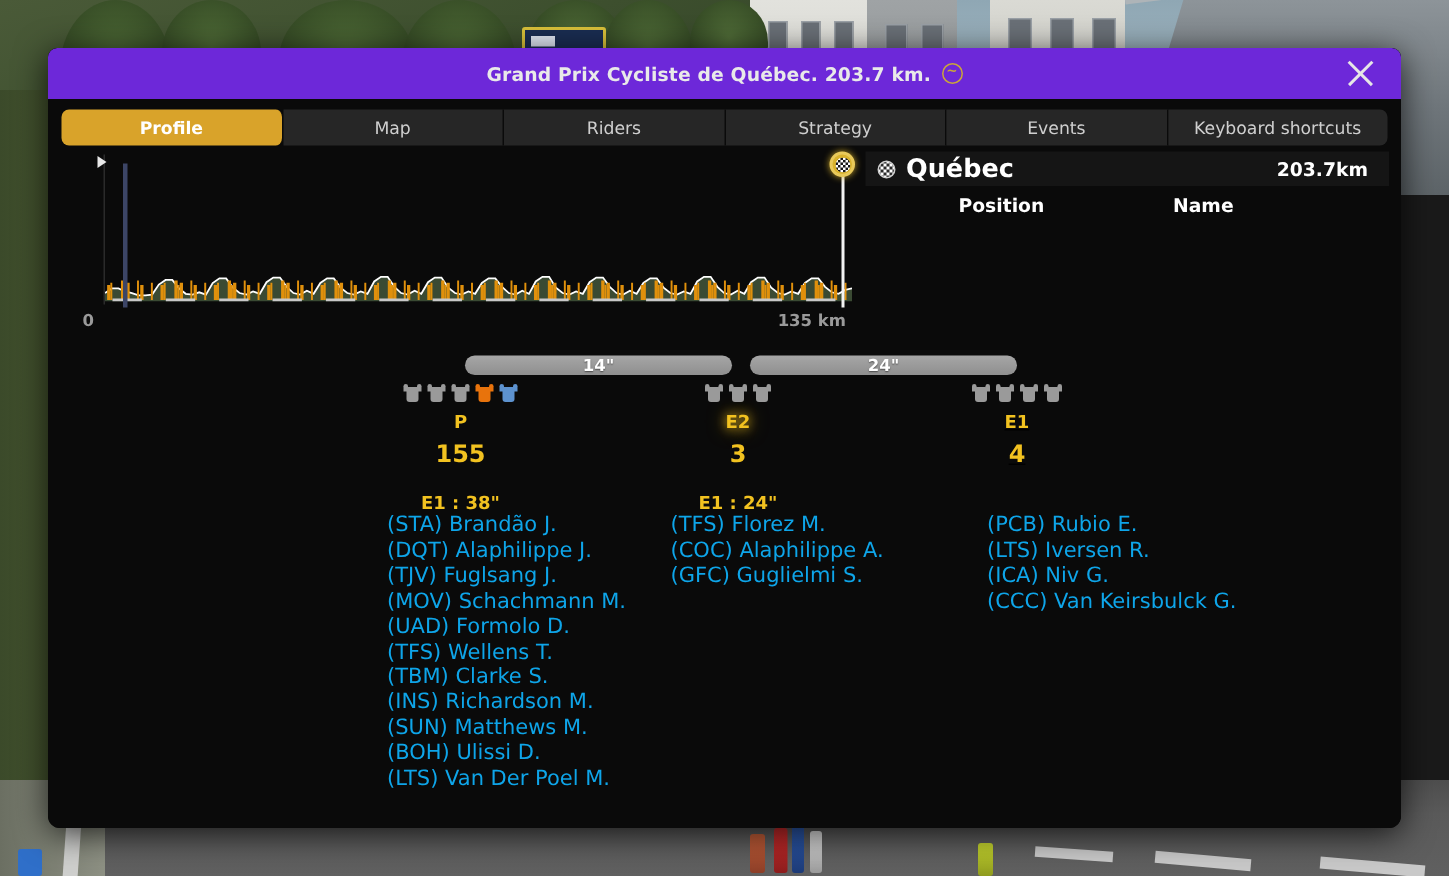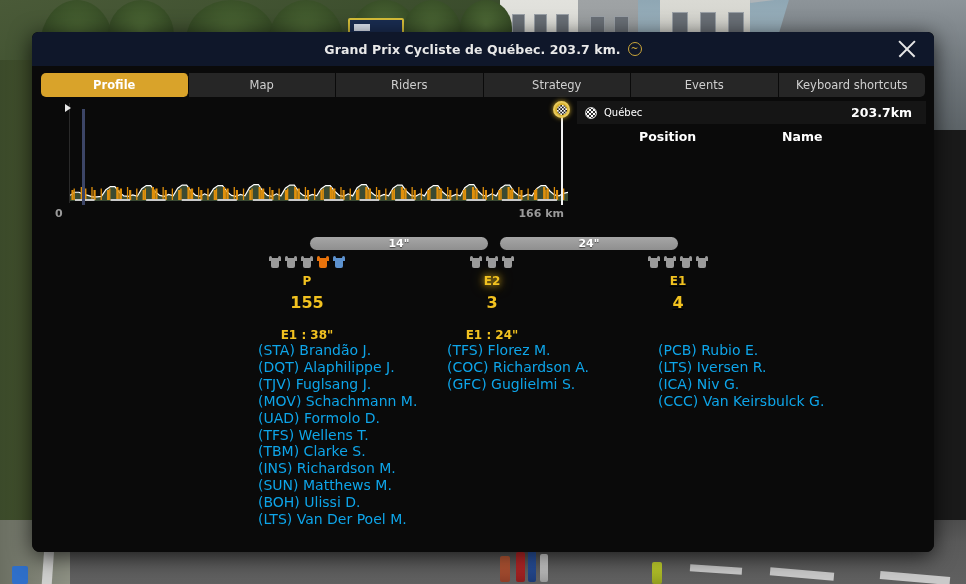--- a/index.html
+++ b/index.html
@@ -32,21 +32,21 @@
 
   
   #window {
     position: absolute; left: 32px; top: 32px; width: 902px; height: 520px;
     background: #0a0a0a;
     border-radius: 6px 6px 8px 8px;
     box-shadow: 0 4px 22px rgba(0,0,0,.75);
     overflow: hidden;
   }
   #titlebar {
-    position: relative; height: 34px; background: #0f172a;
+    position: relative; height: 34px; background: #6d28d9;
     border-radius: 6px 6px 0 0;
     display: flex; align-items: center; justify-content: center;
   }
   #title {
     color: #e9e9e9; font-size: 12.5px; font-weight: bold; letter-spacing: .1px;
     display: flex; align-items: center; gap: 7px;
   }
   .title-badge {
     width: 14px; height: 14px; border-radius: 50%;
     border: 1.6px solid #caa63a; color: #caa63a;
@@ -111,21 +111,21 @@
   #info-head {
     height: 23px; background: #151515; display: flex; align-items: center;
     padding: 0 14px 0 8px; justify-content: space-between;
   }
   #info-head-left { display: flex; align-items: center; gap: 7px; }
   .flag-icon-sm {
     width: 12px; height: 12px; border-radius: 50%;
     background: repeating-conic-gradient(#ffffff 0 25%, #2a2a2a 0 50%) 50% 50% / 4px 4px;
     border: 1px solid #cfcfcf;
   }
-  #info-stage { color: #fff; font-size: 10px; font-weight: normal; }
+  #info-stage { color: #fff; font-size: 17px; font-weight: bold; }
   #info-dist { color: #fff; font-size: 12.5px; font-weight: bold; }
   #info-cols { display: flex; padding-top: 5px; }
   .info-col { color: #fff; font-size: 12.5px; font-weight: bold; }
   .info-col.pos { width: 205px; padding-left: 62px; }
 
   
   #groups { position: absolute; left: 0; top: 138px; width: 902px; height: 100px; }
   .gapbar {
     position: absolute; height: 13px; border-radius: 7px;
     background: linear-gradient(180deg,#a6a6a6 0%, #8f8f8f 100%);
@@ -366,21 +366,21 @@
             <rect x="467.41" y="26.00" width="19.56" height="2" fill="#c9c9c9"></rect>
           </svg>
         <div id="cursor-line"></div>
         <div id="finish-line"></div>
         <div id="finish-badge">
           <div class="flag-dot"></div>
         </div>
       </div>
       <div id="xaxis">
         <span class="xlabel" style="left:0;">0</span>
-        <span class="xlabel" style="right:3px;">166 km</span>
+        <span class="xlabel" style="right:3px;">135 km</span>
       </div>
     </div>
 
     <div id="info-panel">
       <div id="info-head">
         <div id="info-head-left">
           <span class="flag-icon-sm"></span>
           <span id="info-stage">Québec</span>
         </div>
         <span id="info-dist">203.7km</span>
@@ -485,21 +485,21 @@
           <div class="rider">(UAD) Formolo D.</div>
           <div class="rider">(TFS) Wellens T.</div>
           <div class="rider">(TBM) Clarke S.</div>
           <div class="rider">(INS) Richardson M.</div>
           <div class="rider">(SUN) Matthews M.</div>
           <div class="rider">(BOH) Ulissi D.</div>
           <div class="rider">(LTS) Van Der Poel M.</div>
         </div>
         <div class="rider-col" style="left: 415px;">
           <div class="rider">(TFS) Florez M.</div>
-          <div class="rider">(COC) Richardson A.</div>
+          <div class="rider">(COC) Alaphilippe A.</div>
           <div class="rider">(GFC) Guglielmi S.</div>
         </div>
         <div class="rider-col" style="left: 600px; margin-left: 26px;">
           <div class="rider">(PCB) Rubio E.</div>
           <div class="rider">(LTS) Iversen R.</div>
           <div class="rider">(ICA) Niv G.</div>
           <div class="rider">(CCC) Van Keirsbulck G.</div>
         </div>
       </div>
 

